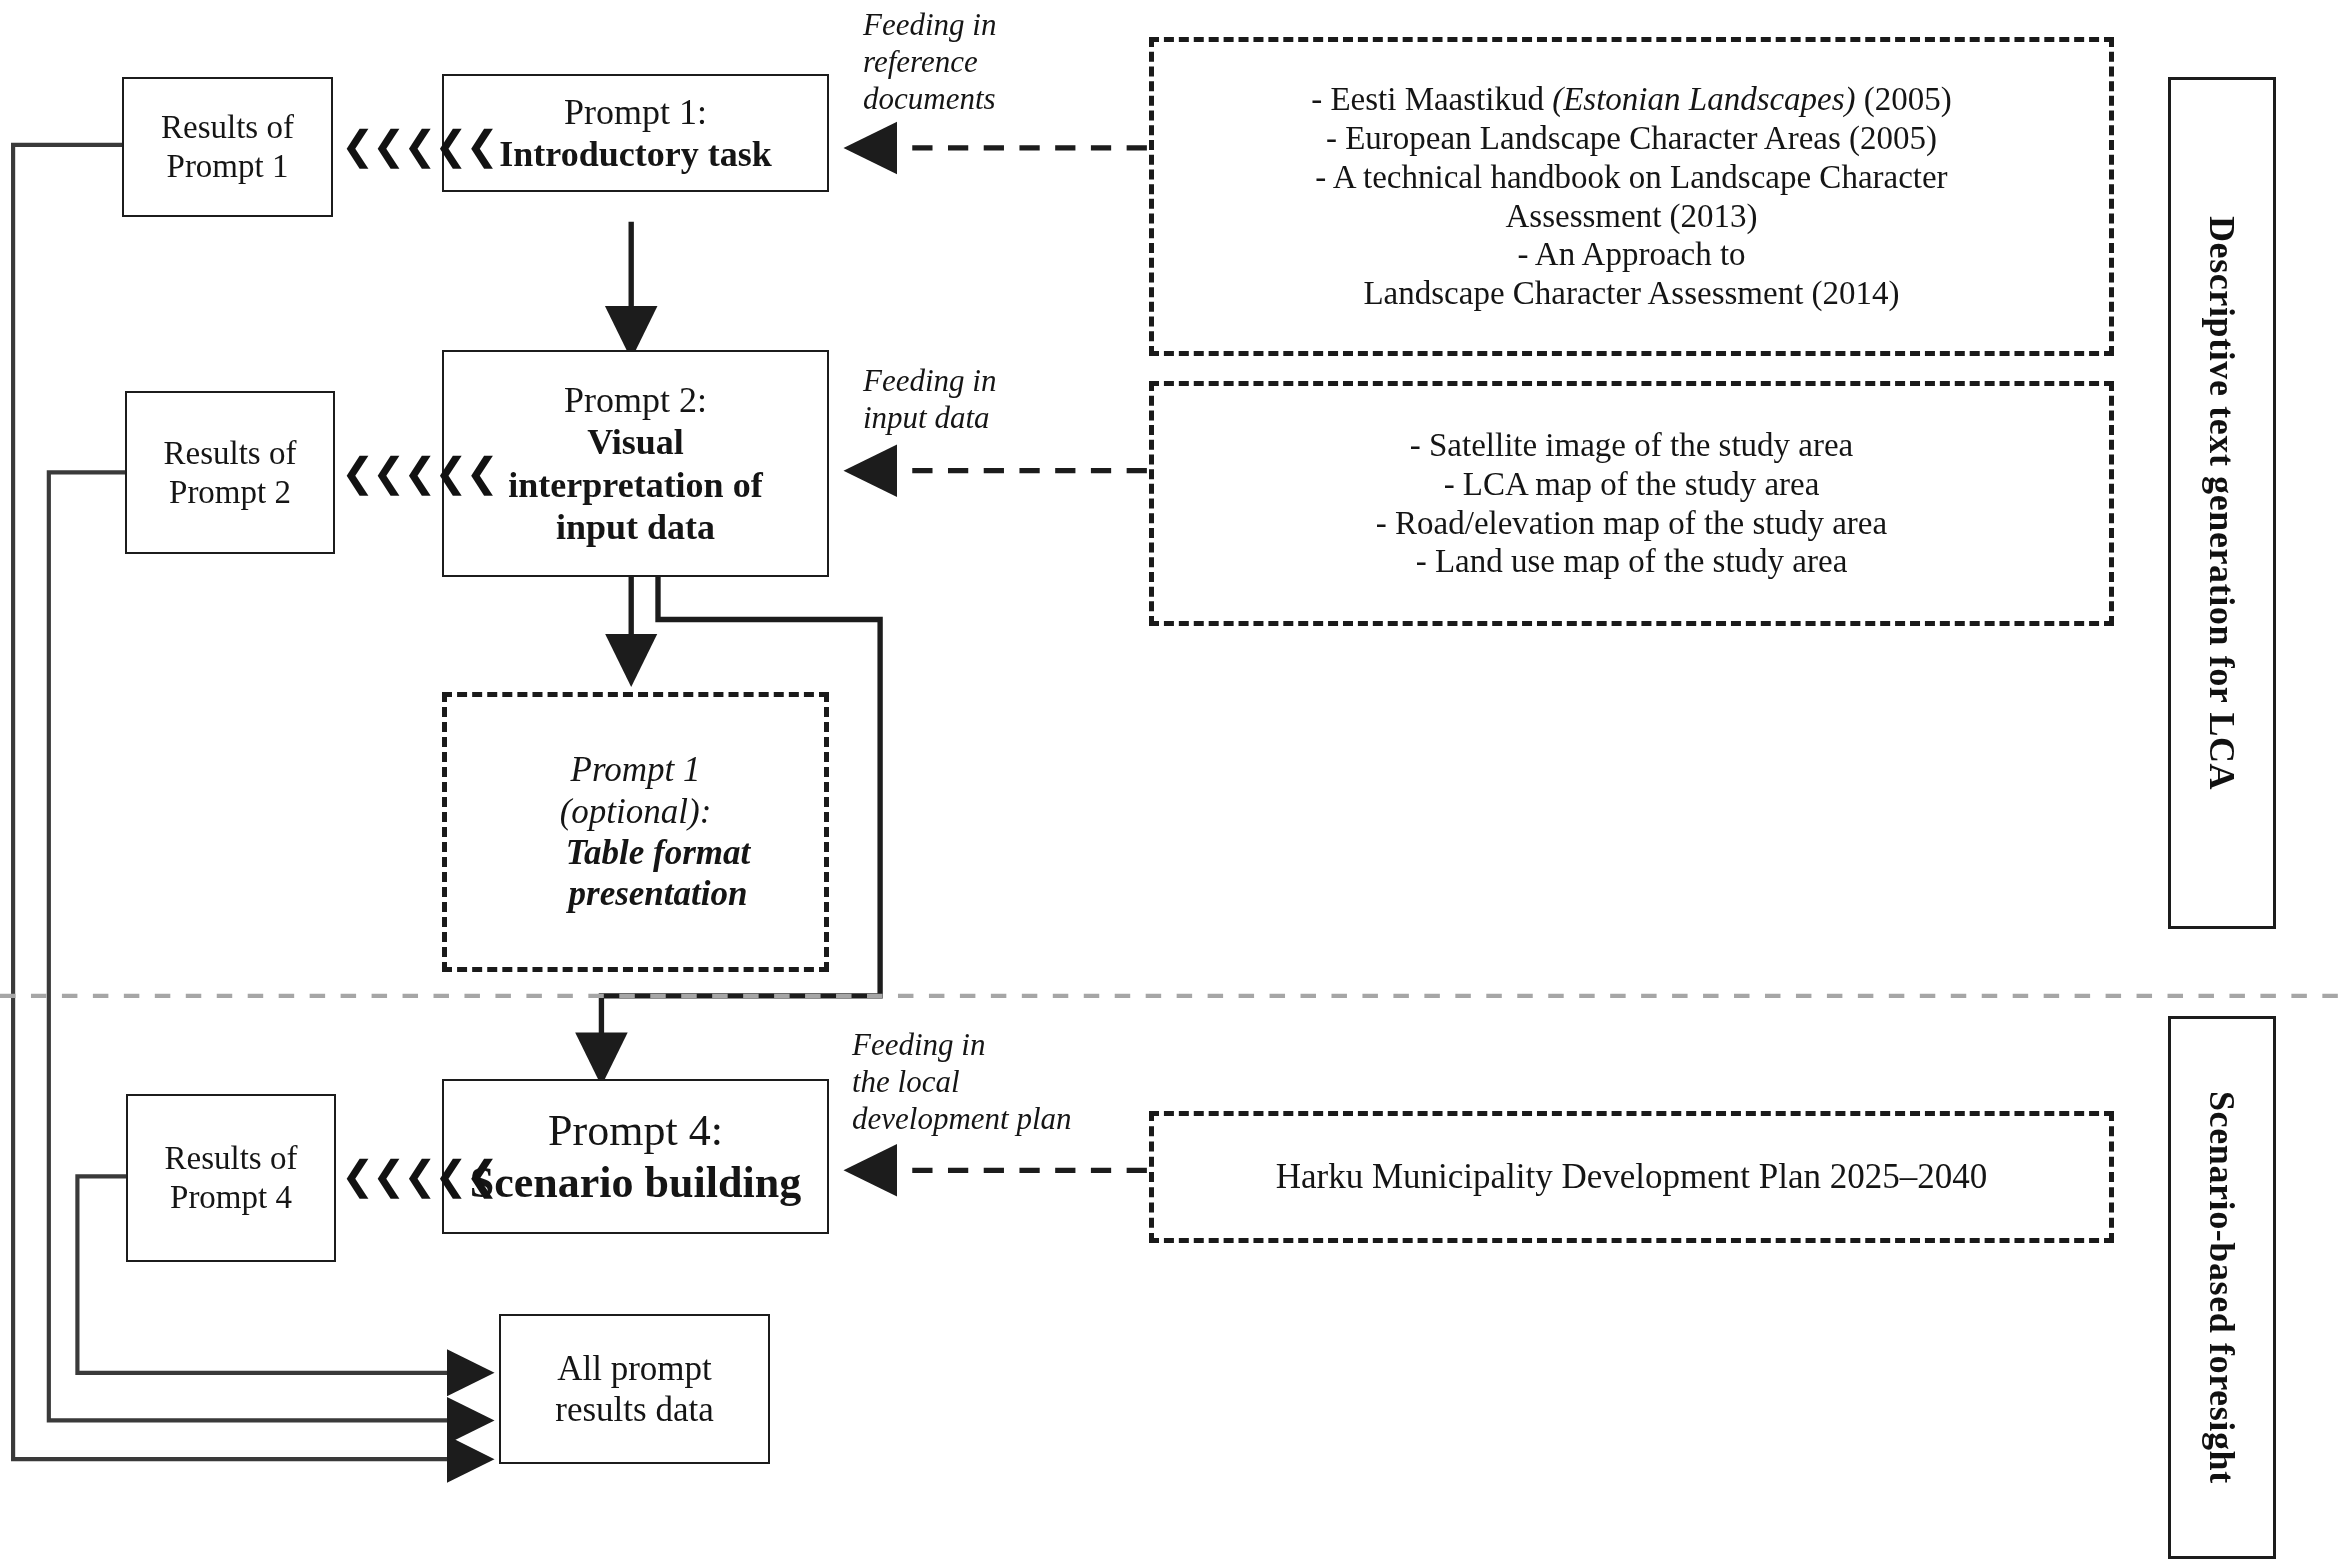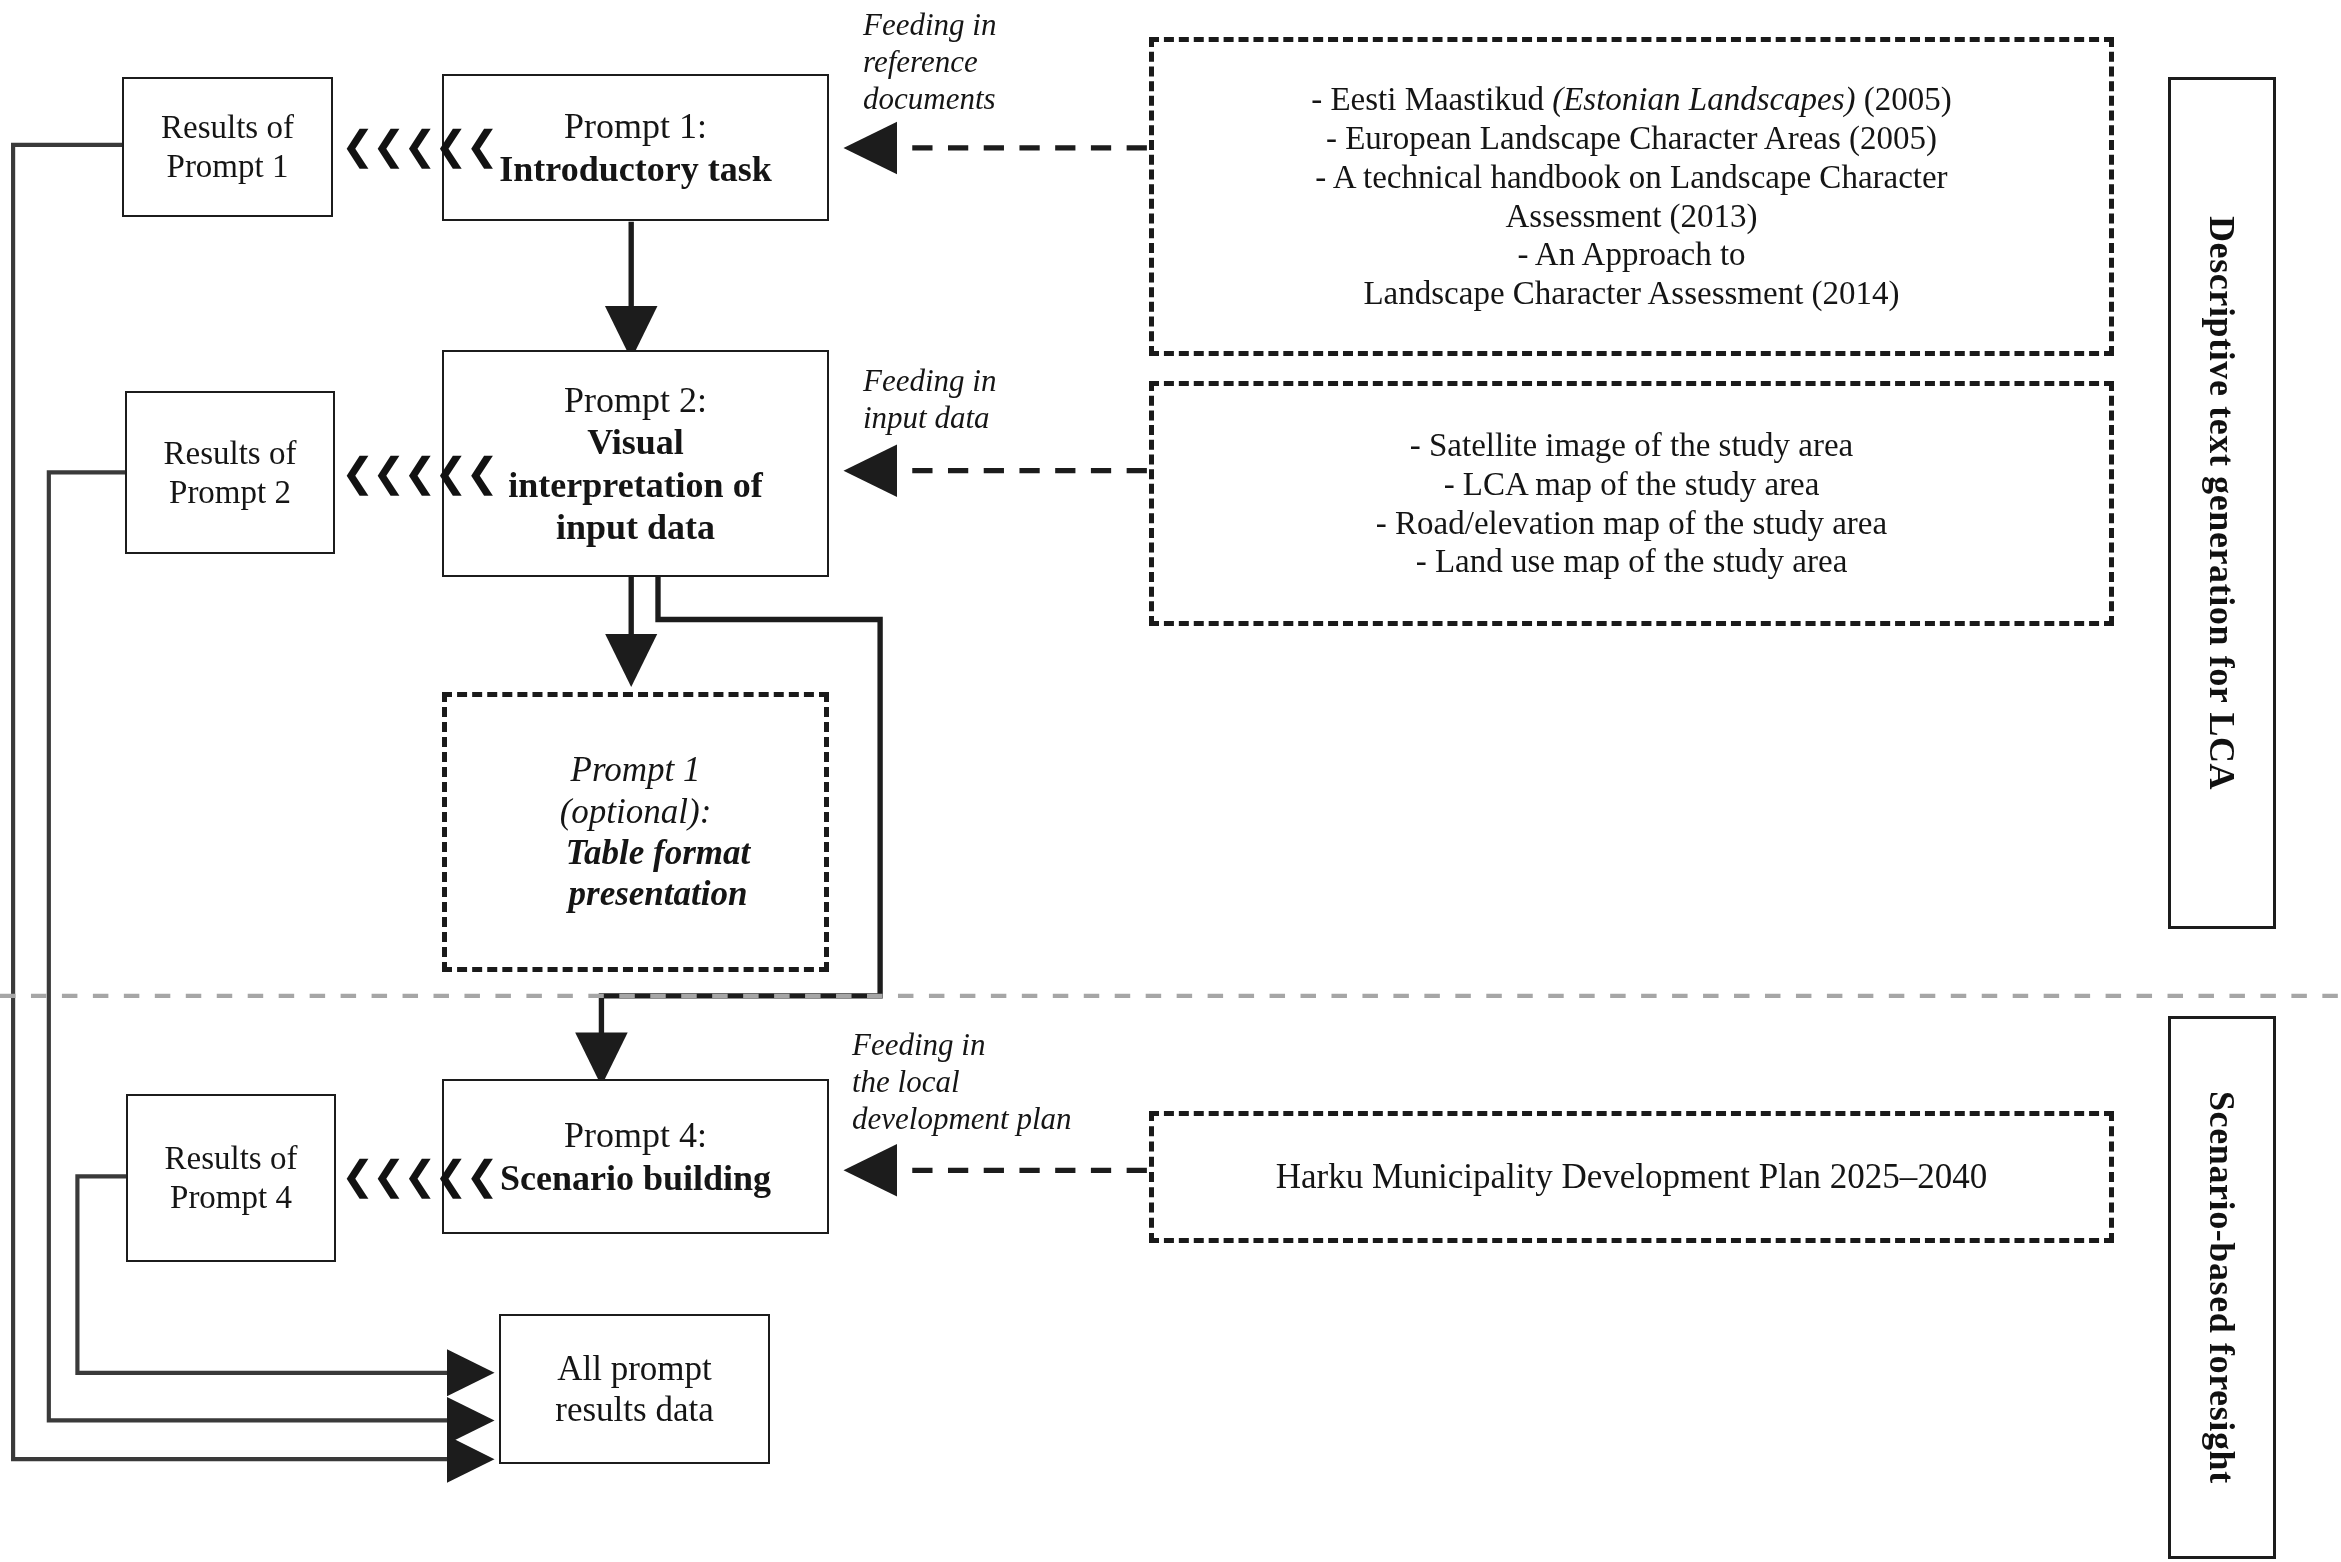--- a/index.html
+++ b/index.html
@@ -72,40 +72,40 @@
   <div class="node solid-box" style="left:125px;top:391px;width:210px;height:163px;font-size:33px;">
     <div class="line-reg">Results of</div>
     <div class="line-reg">Prompt 2</div>
   </div>
 
   <div class="node solid-box" style="left:126px;top:1094px;width:210px;height:168px;font-size:33px;">
     <div class="line-reg">Results of</div>
     <div class="line-reg">Prompt 4</div>
   </div>
 
-  <div class="node solid-box" style="left:442px;top:74px;width:387px;height:147px;font-size:36px;">
+  <div class="node solid-box" style="left:442px;top:74px;width:387px;height:118px;font-size:36px;">
     <div class="line-reg">Prompt 1:</div>
     <div class="line-bold">Introductory task</div>
   </div>
 
   <div class="node solid-box" style="left:442px;top:350px;width:387px;height:227px;font-size:36px;">
     <div class="line-reg">Prompt 2:</div>
     <div class="line-bold">Visual</div>
     <div class="line-bold">interpretation of</div>
     <div class="line-bold">input data</div>
   </div>
 
   <div class="node dashed-box" style="left:442px;top:692px;width:387px;height:280px;font-size:35px;">
     <div class="line-ital">Prompt 1</div>
     <div class="line-ital">(optional):</div>
     <div class="line-bi">Table format</div>
     <div class="line-bi">presentation</div>
   </div>
 
-  <div class="node solid-box" style="left:442px;top:1079px;width:387px;height:155px;font-size:36px;">
+  <div class="node solid-box" style="left:442px;top:1079px;width:387px;height:155px;font-size:44px;">
     <div class="line-reg">Prompt 4:</div>
     <div class="line-bold">Scenario building</div>
   </div>
 
   <div class="node solid-box" style="left:499px;top:1314px;width:271px;height:150px;font-size:35px;">
     <div class="line-reg">All prompt</div>
     <div class="line-reg">results data</div>
   </div>
 
   <div class="node dashed-box" style="left:1149px;top:37px;width:965px;height:319px;font-size:33px;padding:8.3px 18px;">

